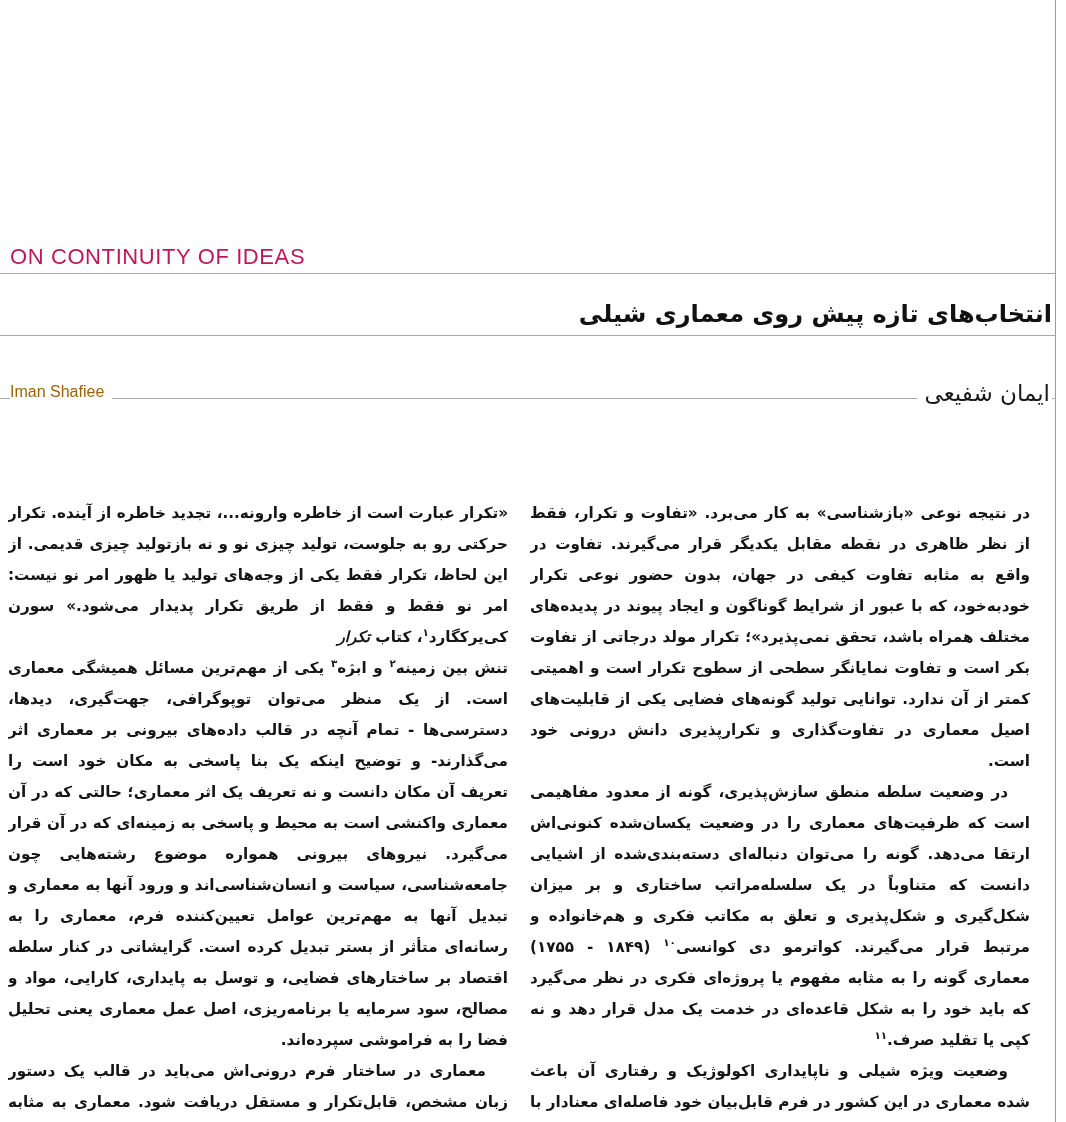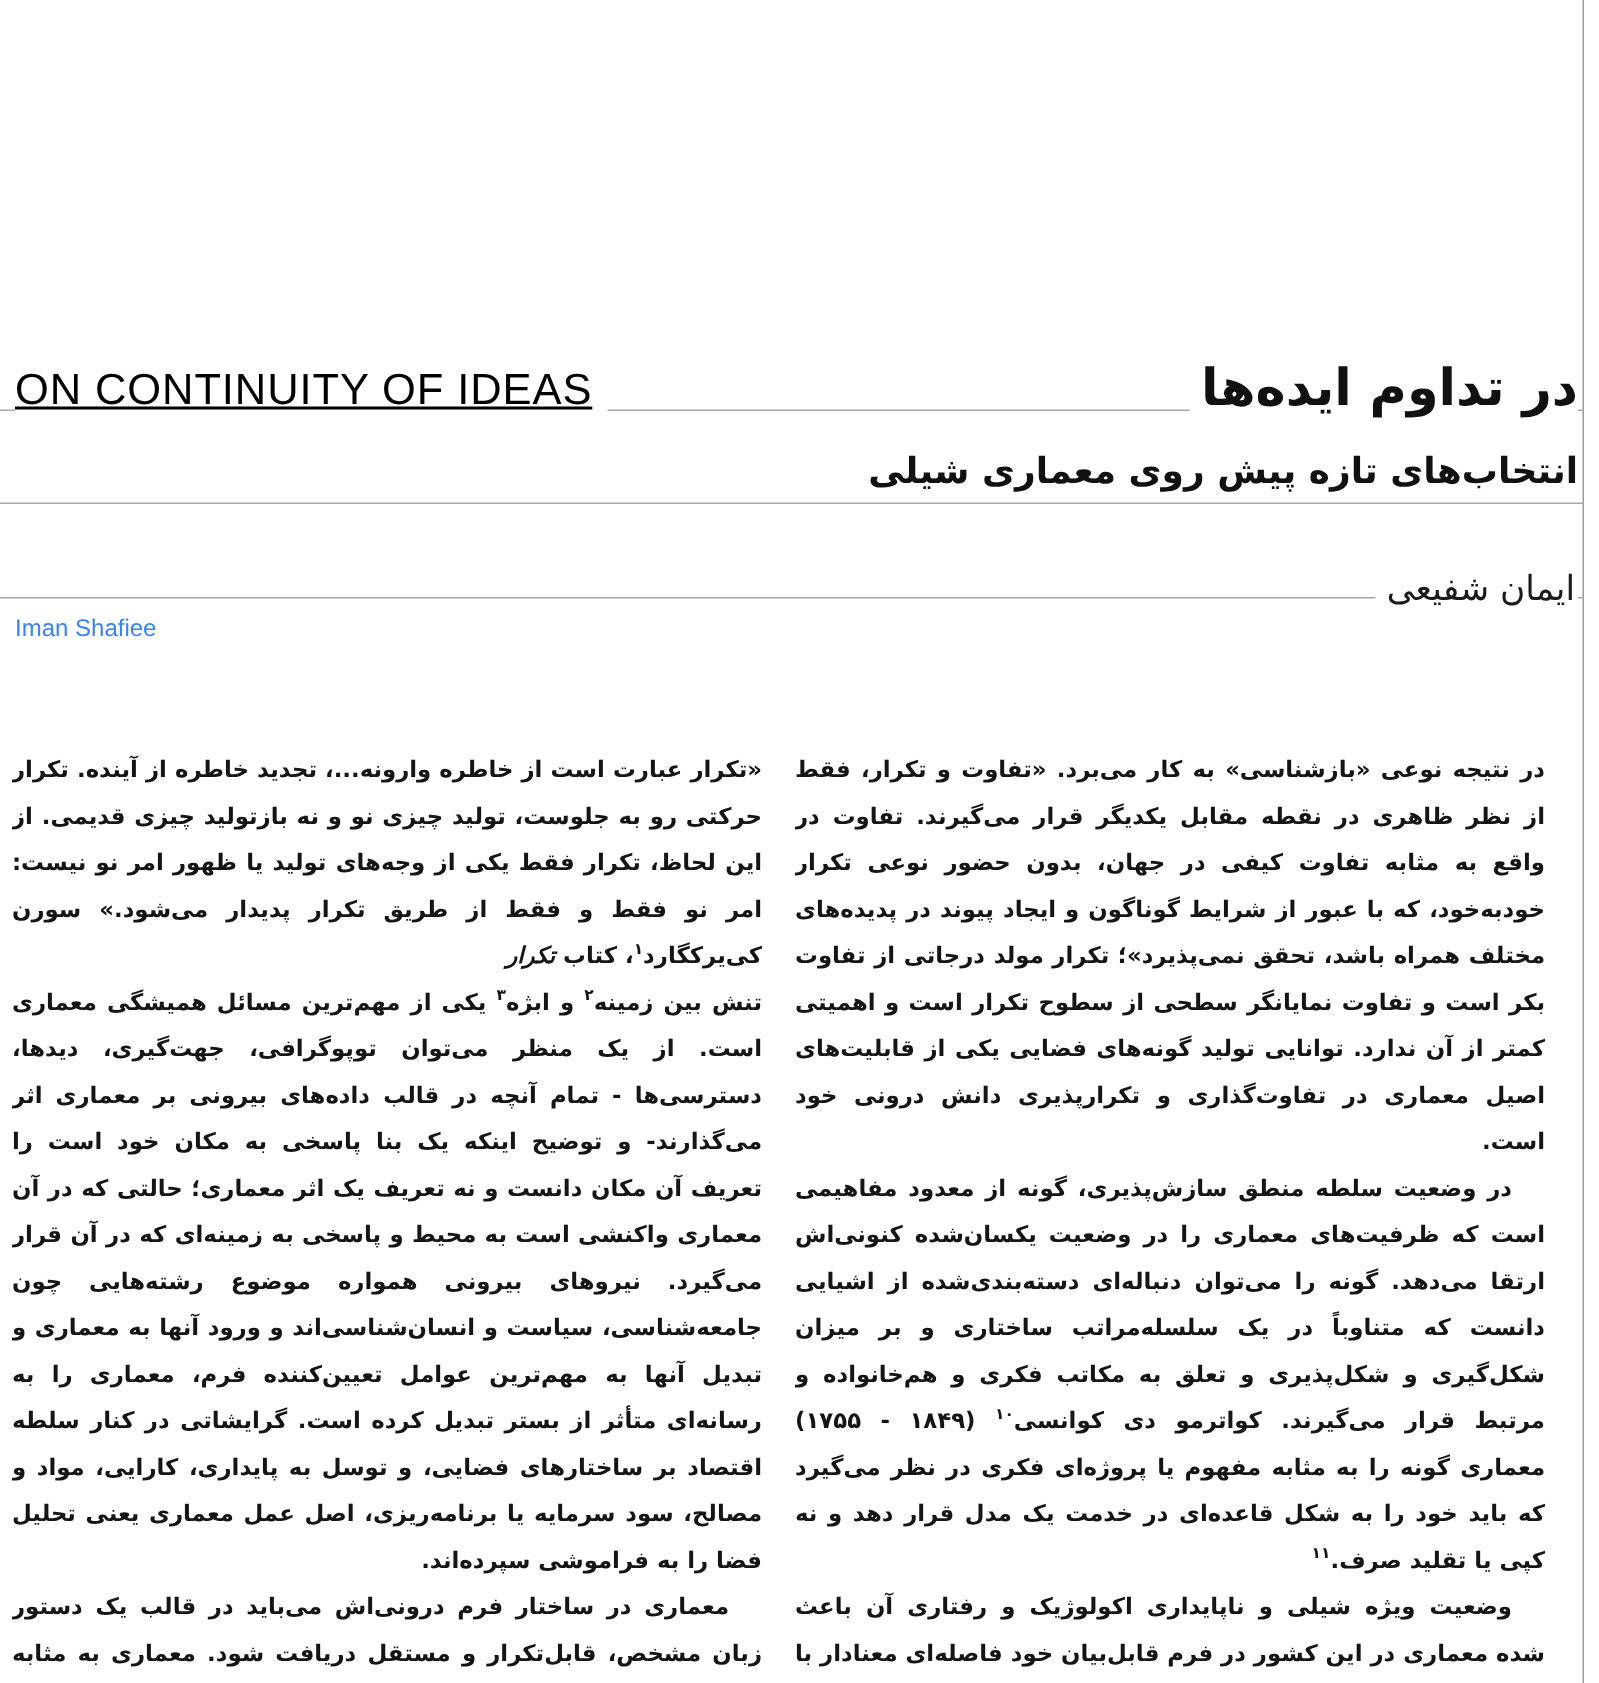--- a/index.html
+++ b/index.html
@@ -43,30 +43,29 @@
     left: 0;
     right: 10px;
     top: 236px;
     height: 170px;
   }
   .eyebrow-en {
     position: absolute;
     left: 10px;
     top: 10px;
     font-family: "Liberation Sans", sans-serif;
-    font-size: 29px;
+    font-size: 22px;
     font-weight: 400;
     letter-spacing: 0.6px;
-    color: #000000;
+    color: #be185d;
     background: #ffffff;
     padding-right: 10px;
     direction: ltr;
     white-space: nowrap;
     line-height: 1;
-    text-decoration: underline;
   }
   .title-fa {
     position: absolute;
     right: 4px;
     direction: rtl;
     text-align: right;
     font-family: "DejaVu Sans", sans-serif;
     font-weight: 700;
     color: #111111;
     white-space: nowrap;
@@ -98,26 +97,25 @@
     line-height: 1;
     white-space: nowrap;
   }
   .byline-en {
     position: absolute;
     left: 10px;
     top: 148px;
     direction: ltr;
     font-size: 16px;
     font-family: "Liberation Sans", sans-serif;
-    color: #3b82f6;
+    color: #a16207;
     background: #ffffff;
     padding-right: 8px;
     line-height: 1;
     white-space: nowrap;
-    margin-top: 28px;
   }
 
   
   .columns {
     position: absolute;
     top: 498px;
     left: 8px;
     right: 16px;
     height: 620px;
     display: flex;
@@ -176,21 +174,20 @@
 <div class="page">
 
   <div class="vrule-right"></div>
   <div class="hrule r1"></div>
   <div class="hrule r2"></div>
   <div class="hrule r3"></div>
 
   <div class="masthead">
     <div class="eyebrow-en">ON CONTINUITY OF IDEAS</div>
 
-    <div class="title-fa l1">در تداوم ایده‌ها</div>
 
     <div class="title-fa l2">انتخاب‌های تازه پیش روی معماری شیلی</div>
 
     <div class="byline-fa">ایمان شفیعی</div>
 
     <div class="byline-en">Iman Shafiee</div>
   </div>
 
   <div class="columns">
 

